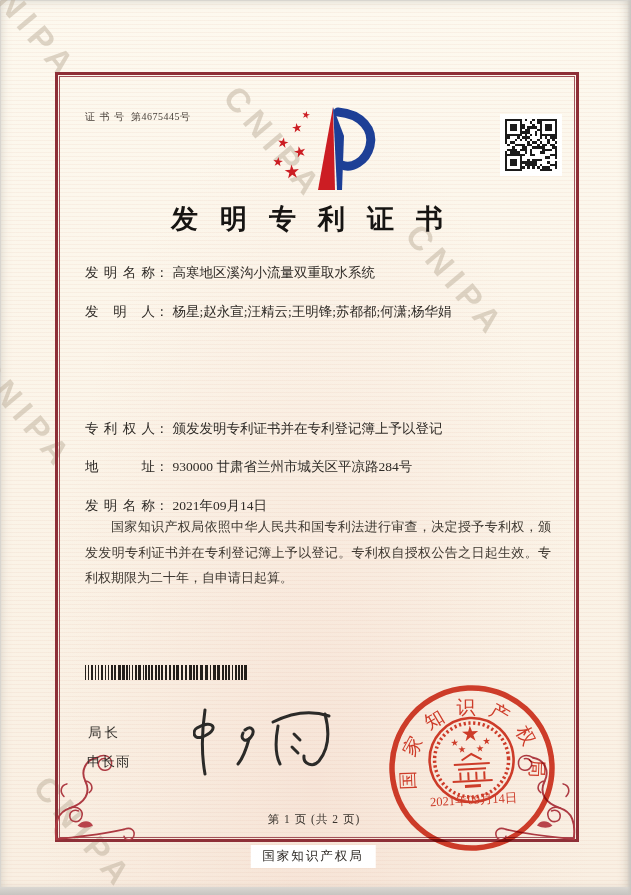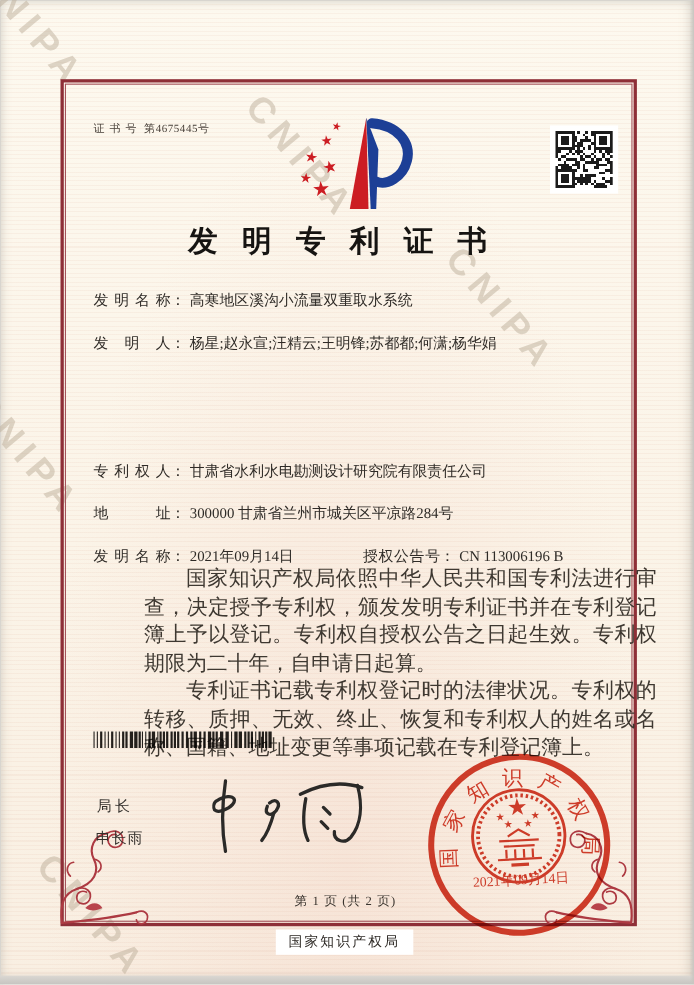--- a/index.html
+++ b/index.html
@@ -37,21 +37,21 @@
   .qr-wrap{position:absolute;left:500px;top:114px;width:52px;height:52px;background:#fff;padding:5px;z-index:4;}
 
   .title-row{position:absolute;left:55px;top:201px;width:504px;display:flex;justify-content:center;z-index:4;align-items:flex-end;}
   .title-row span{font-size:27px;font-weight:bold;color:#161412;letter-spacing:22px;margin-right:-22px;white-space:nowrap;}
 
   .field-row{position:absolute;left:85px;width:468px;z-index:4;font-size:13.5px;color:#2f2b27;line-height:17px;white-space:nowrap;}
   .field-row .lbl{display:inline-block;width:70px;text-align:justify;text-align-last:justify;vertical-align:top;}
   .field-row .colon{display:inline-block;margin-right:4px;}
   .pair2{position:absolute;left:245px;top:0;}
 
-  .law{position:absolute;left:85px;top:514px;width:466px;z-index:4;font-size:19px;line-height:25.5px;color:#3e3831;text-align:justify;margin-left:46px;}
+  .law{position:absolute;left:85px;top:514px;width:466px;z-index:4;font-size:13px;line-height:25.5px;color:#3e3831;text-align:justify;}
   .law p{margin:0;text-indent:2em;}
 
   .barcode{position:absolute;left:85px;top:665px;height:15px;display:flex;align-items:stretch;z-index:4;mix-blend-mode:multiply;}
   .barcode i{display:block;background:#24211e;}
 
   .signer-title{position:absolute;left:88px;top:724px;z-index:4;font-family:"Liberation Sans",sans-serif;font-size:13.5px;color:#33302c;letter-spacing:3px;}
   .signer-name{position:absolute;left:87px;top:753px;z-index:4;font-family:"Liberation Sans",sans-serif;font-size:13.5px;color:#33302c;letter-spacing:1px;}
   .signature{position:absolute;left:193px;top:700px;z-index:4;}
 
   .seal{position:absolute;left:384px;top:680px;z-index:5;opacity:.92;mix-blend-mode:multiply;transform:rotate(-3deg);}
@@ -364,35 +364,31 @@
     <span>发明专利证书</span>
   </div>
 
   <div class="field-row" style="top:303px">
     <span class="lbl">发明人</span><span class="colon">：</span><span class="val">杨星;赵永宣;汪精云;王明锋;苏都都;何潇;杨华娟</span>
   </div>
   <div class="field-row" style="top:264px">
     <span class="lbl">发明名称</span><span class="colon">：</span><span class="val">高寒地区溪沟小流量双重取水系统</span>
   </div>
   <div class="field-row" style="top:420px">
-    <span class="lbl">专利权人</span><span class="colon">：</span><span class="val">甘肃省水利水电勘测设计研究院有限责任公司</span>
+    <span class="lbl">专利权人</span><span class="colon">：</span><span class="val">颁发发明专利证书并在专利登记簿上予以登记</span>
   </div>
   <div class="field-row" style="top:458px">
-    <span class="lbl">地址</span><span class="colon">：</span><span class="val">300000 甘肃省兰州市城关区平凉路284号</span>
+    <span class="lbl">地址</span><span class="colon">：</span><span class="val">930000 甘肃省兰州市城关区平凉路284号</span>
   </div>
   <div class="field-row" style="top:497px">
     <span class="lbl">发明名称</span><span class="colon">：</span><span class="val">2021年09月14日</span>
-    <span class="pair2">
-      <span class="lbl">授权公告号</span><span class="colon">：</span><span class="val">CN 113006196 B</span>
-    </span>
   </div>
 
   <div class="law">
     <p>国家知识产权局依照中华人民共和国专利法进行审查，决定授予专利权，颁发发明专利证书并在专利登记簿上予以登记。专利权自授权公告之日起生效。专利权期限为二十年，自申请日起算。</p>
-    <p>专利证书记载专利权登记时的法律状况。专利权的转移、质押、无效、终止、恢复和专利权人的姓名或名称、国籍、地址变更等事项记载在专利登记簿上。</p>
   </div>
 
   <div class="barcode" id="barcode">
       <i style="width:1px;margin-right:2px"></i>
       <i style="width:1px;margin-right:2px"></i>
       <i style="width:2px;margin-right:2px"></i>
       <i style="width:1px;margin-right:2px"></i>
       <i style="width:1px;margin-right:2px"></i>
       <i style="width:2px;margin-right:2px"></i>
       <i style="width:1px;margin-right:2px"></i>

